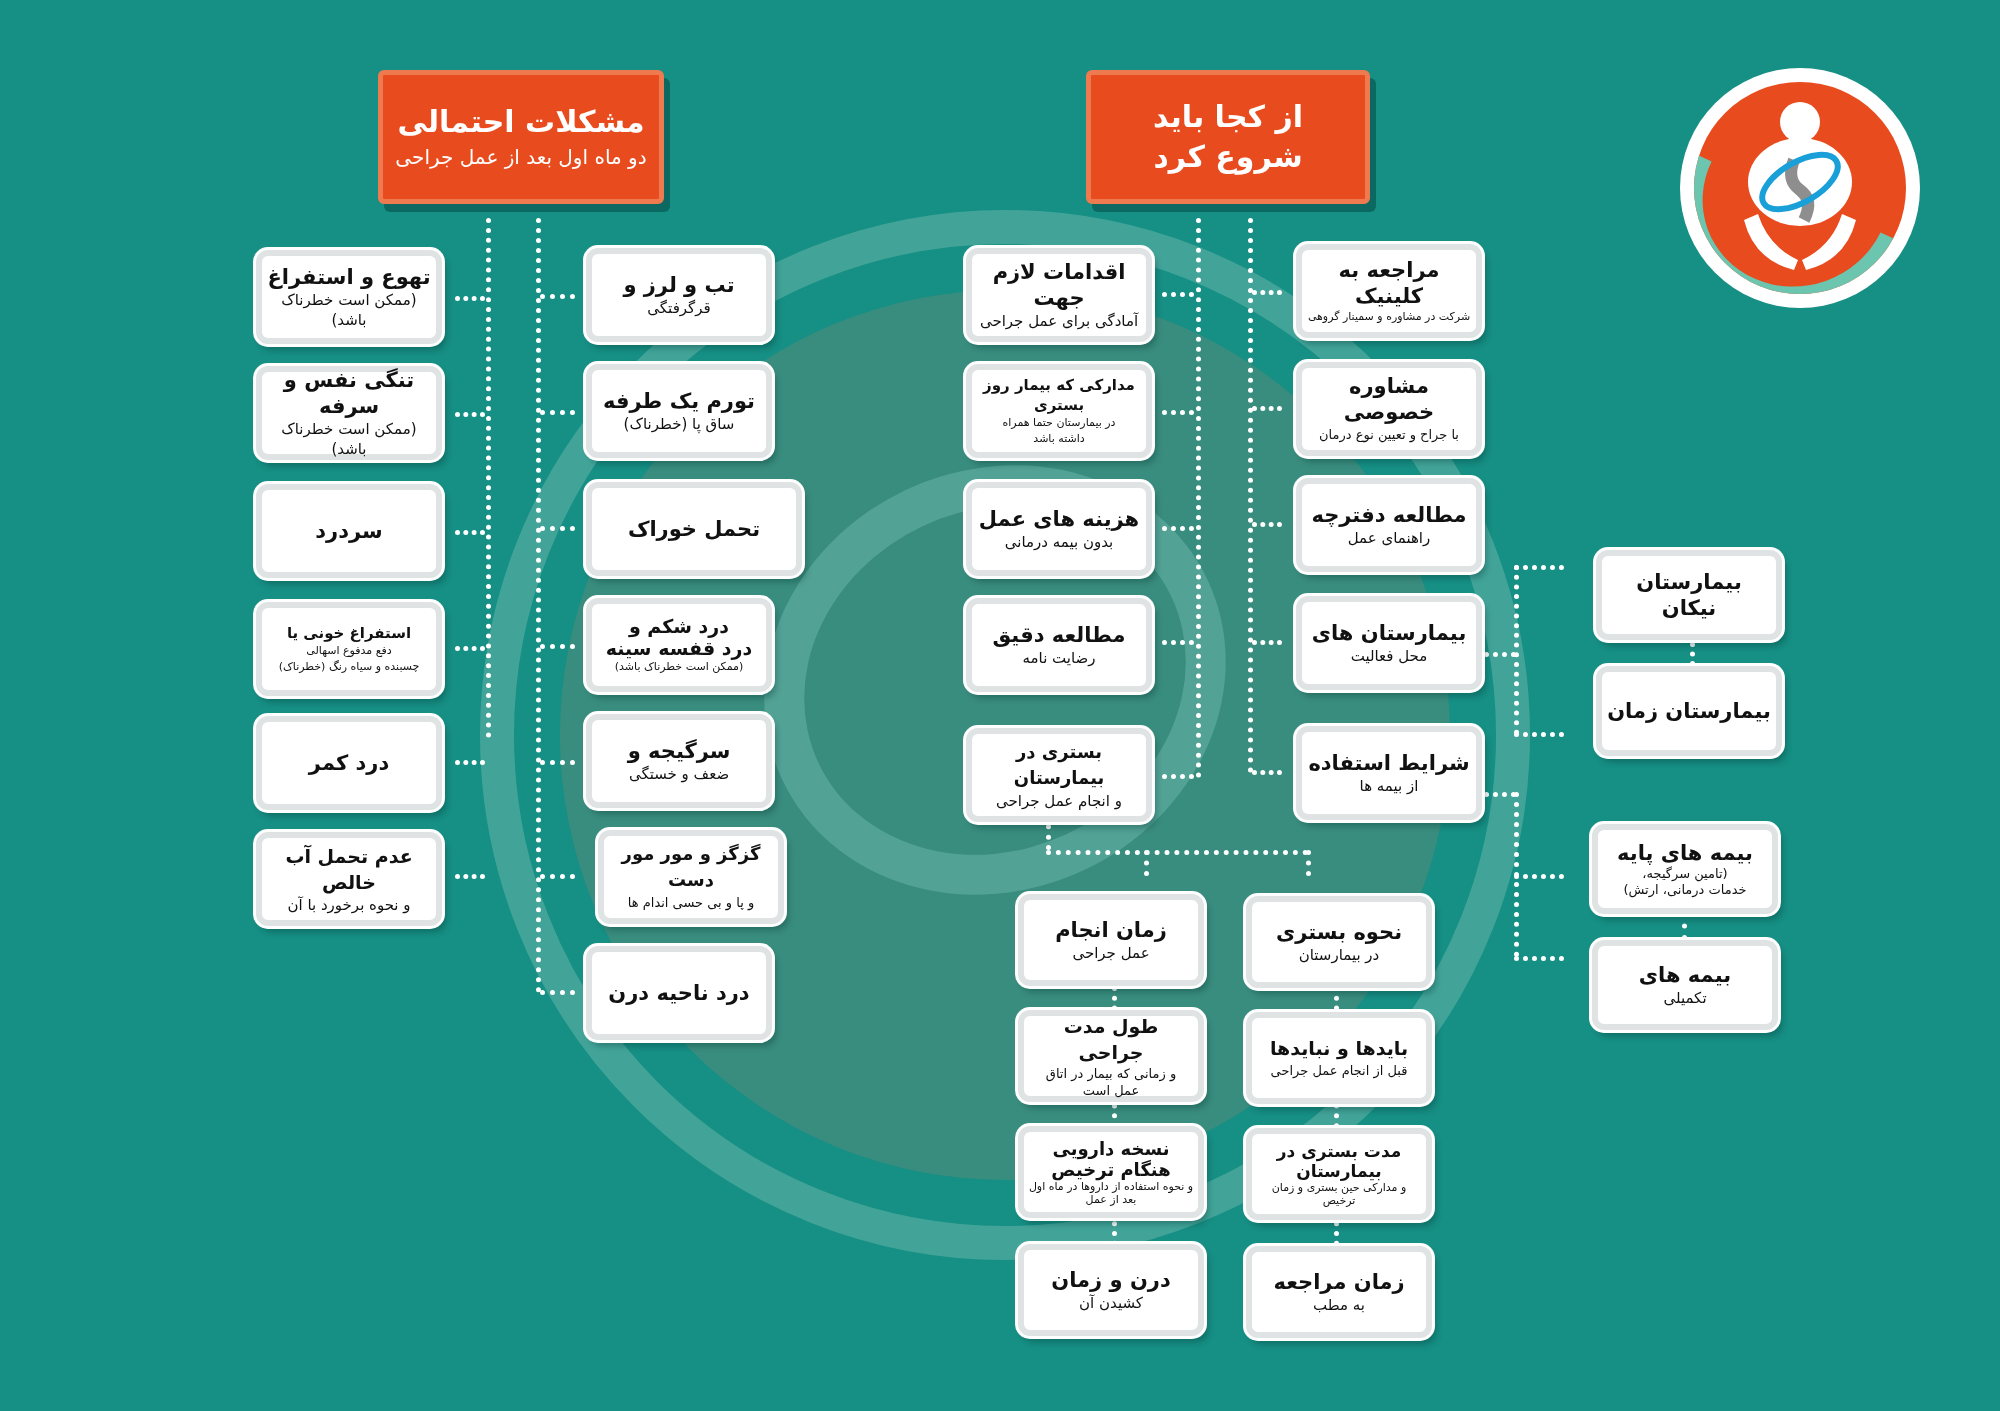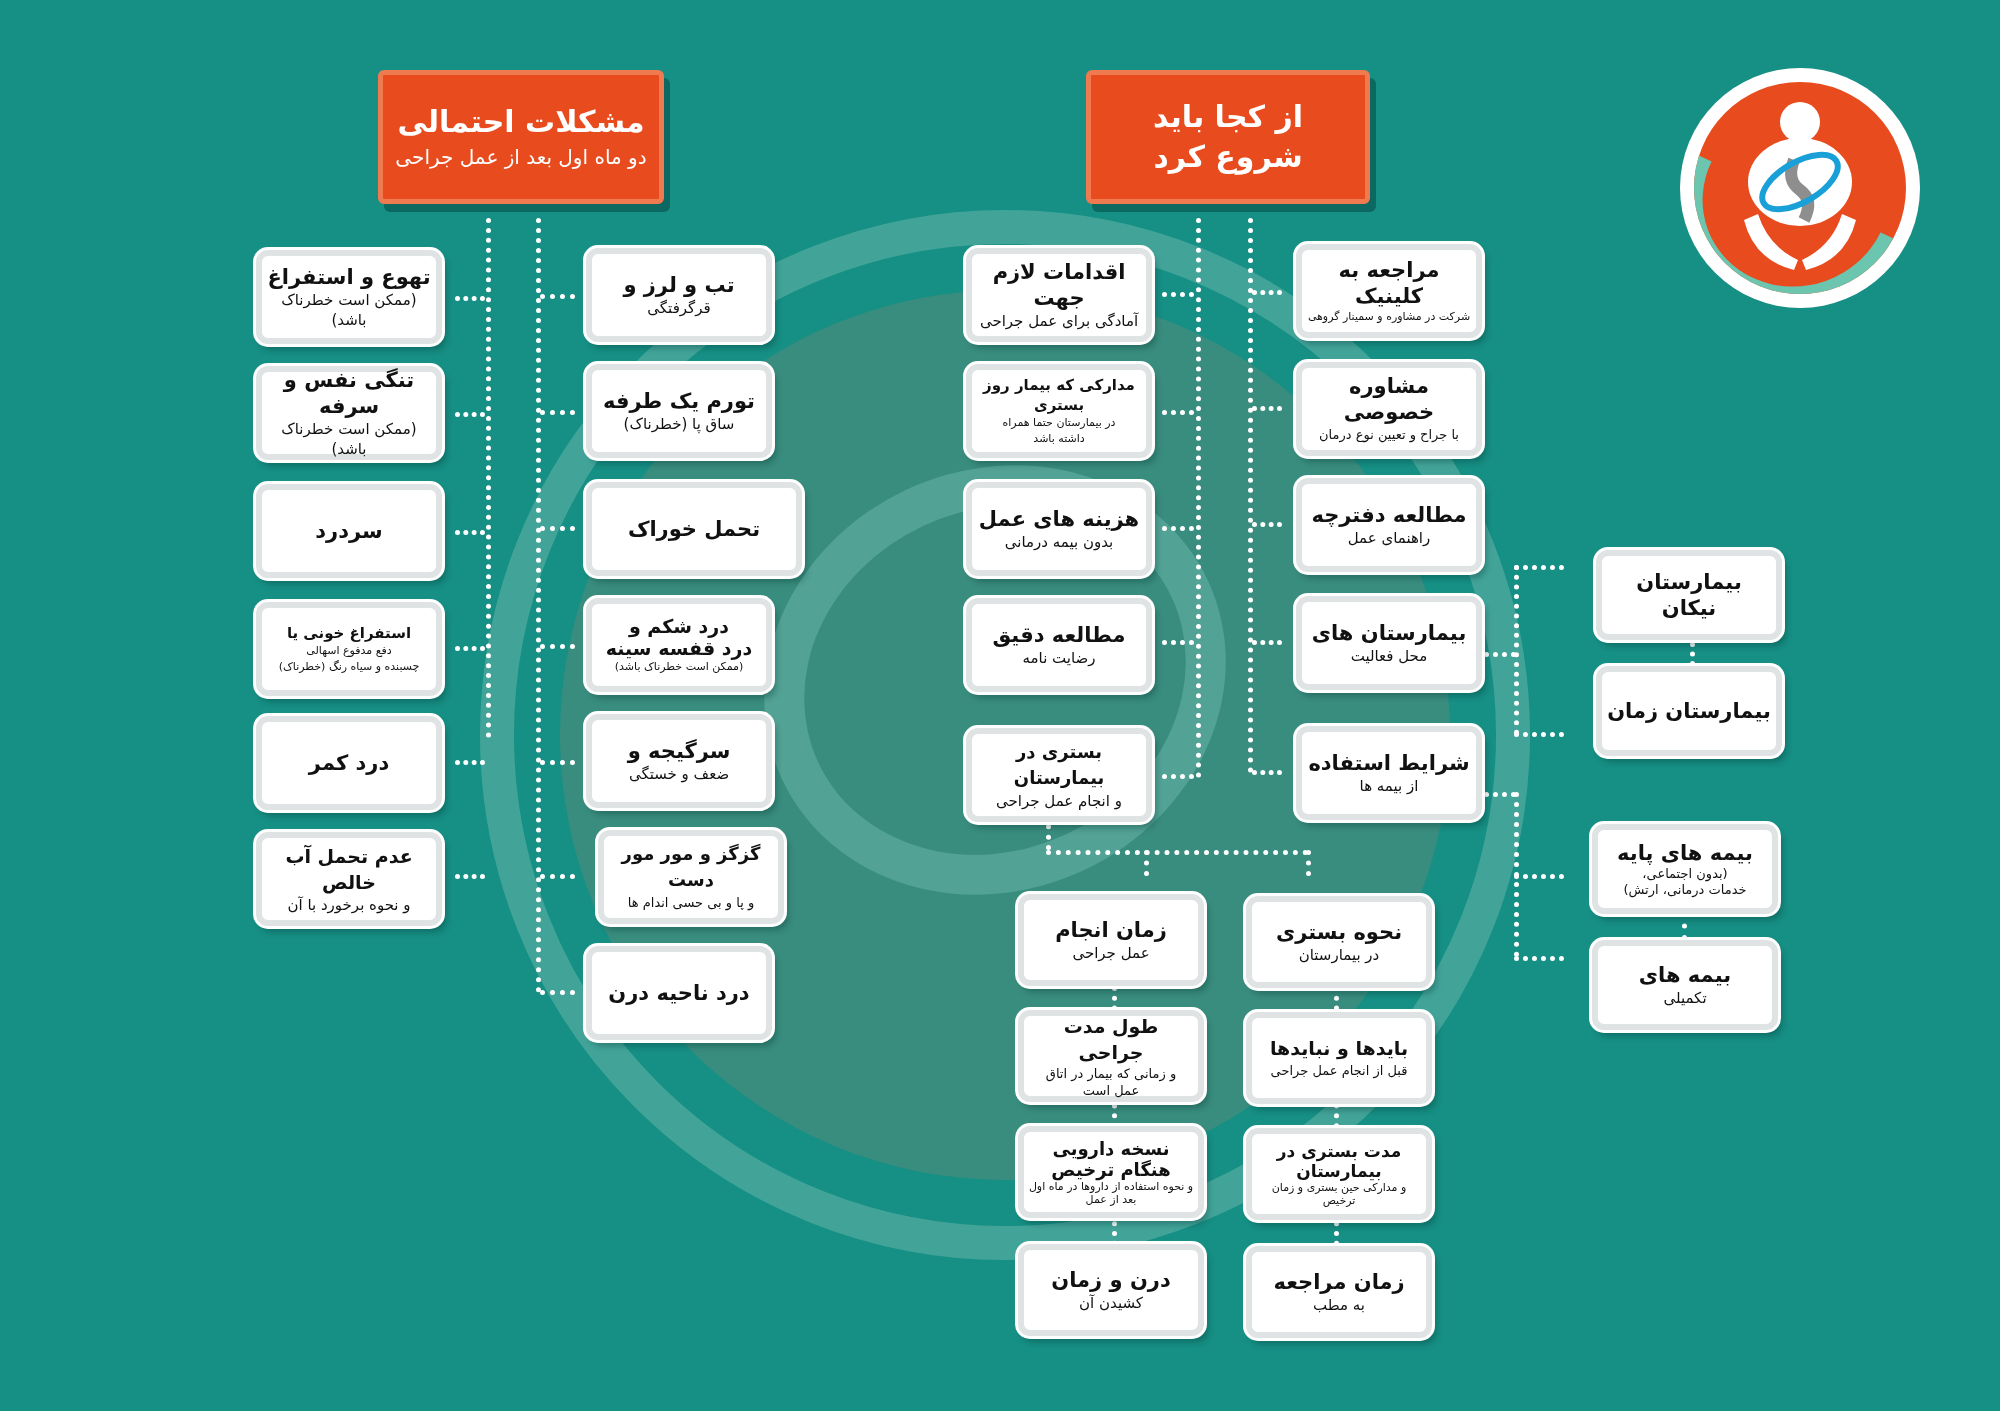--- a/index.html
+++ b/index.html
@@ -230,21 +230,21 @@
 
 <div class="box" style="left:1596px;top:550px;width:186px;height:90px;">
   <div class="m">بیمارستان نیکان</div>
 </div>
 <div class="box" style="left:1596px;top:666px;width:186px;height:90px;">
   <div class="m">بیمارستان زمان</div>
 </div>
 
 <div class="box" style="left:1592px;top:824px;width:186px;height:90px;">
   <div class="m">بیمه های پایه</div>
-  <div class="xs" style="font-size:13px">(بدون اجتماعی،</div>
+  <div class="xs" style="font-size:13px">(تامین سرگیجه،</div>
   <div class="xs" style="font-size:13px">خدمات درمانی، ارتش)</div>
 </div>
 <div class="box" style="left:1592px;top:940px;width:186px;height:90px;">
   <div class="m">بیمه های</div>
   <div class="s">تکمیلی</div>
 </div>
 
 <div class="box" style="left:1018px;top:894px;width:186px;height:92px;">
   <div class="m">زمان انجام</div>
   <div class="s">عمل جراحی</div>

